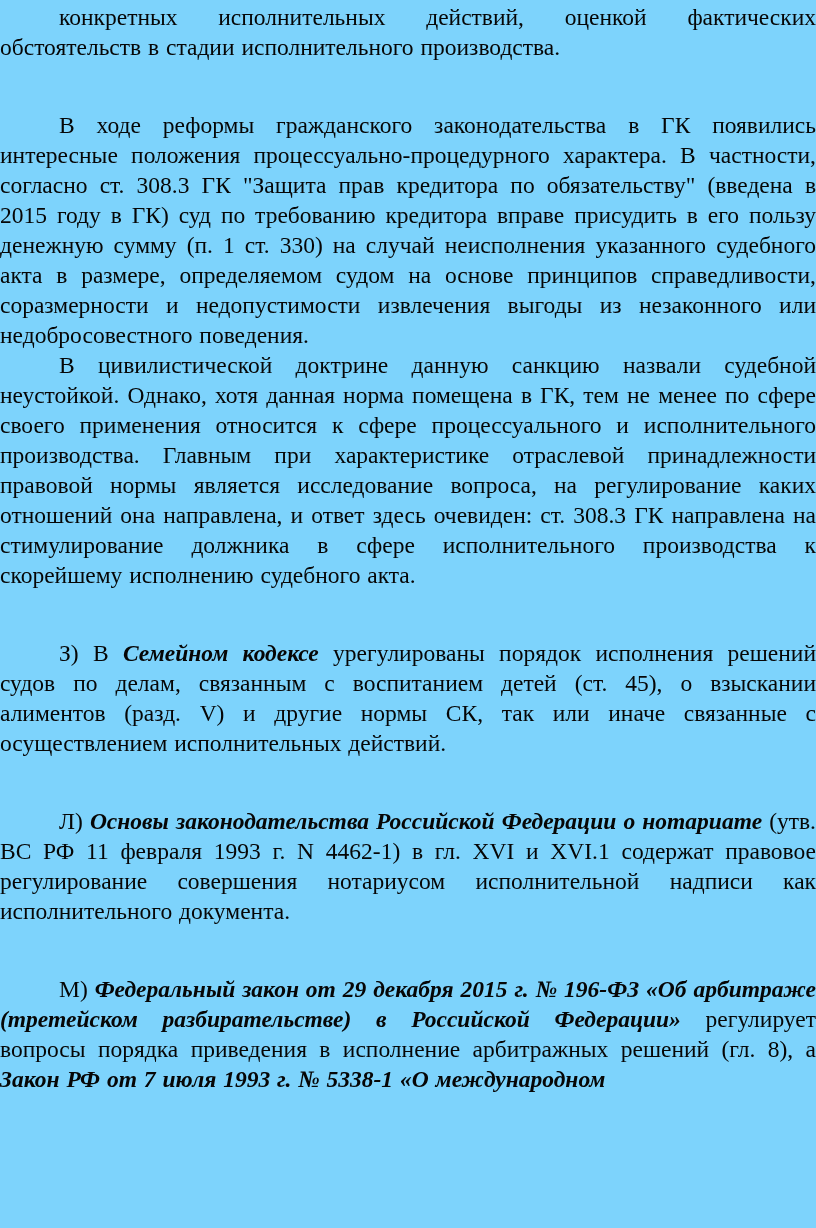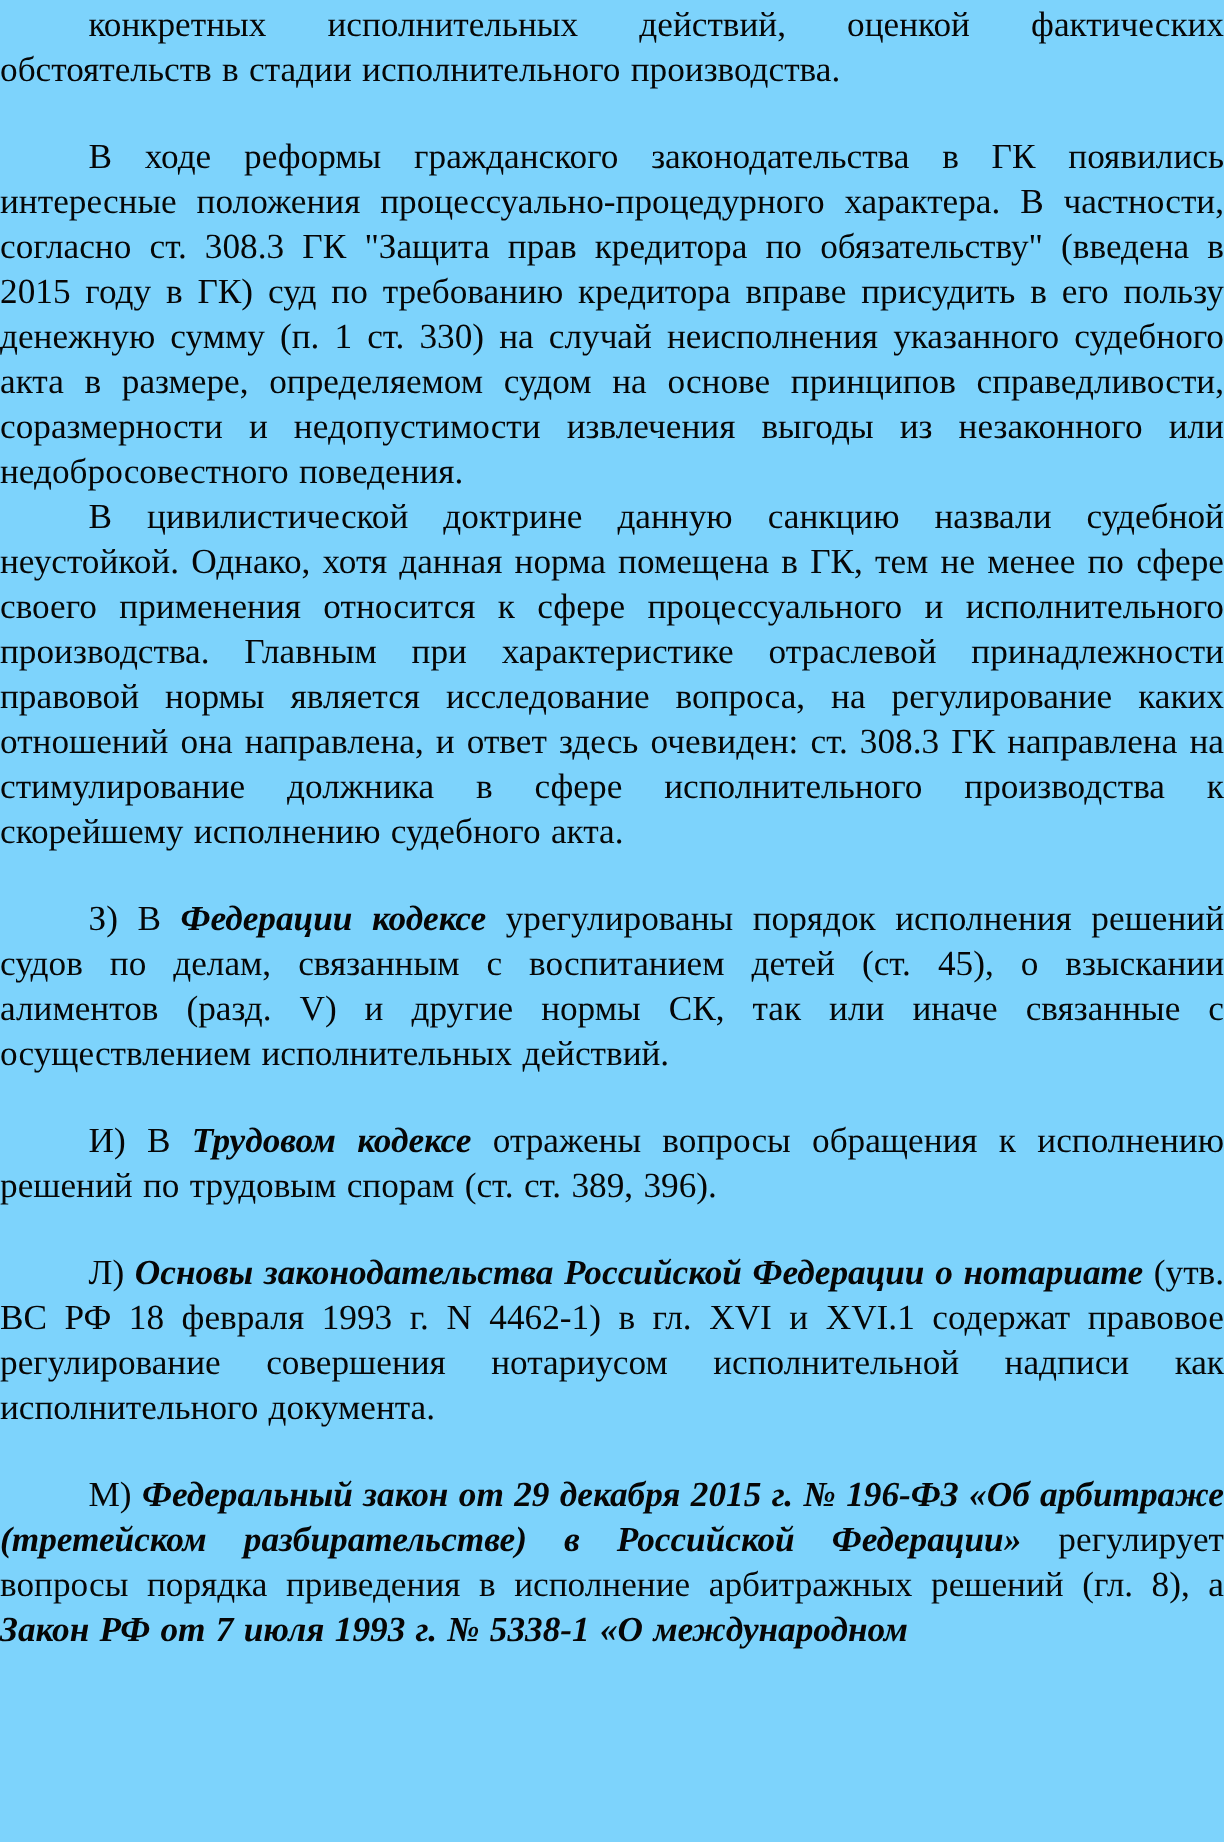--- a/index.html
+++ b/index.html
@@ -24,40 +24,39 @@
     box-sizing: border-box;
     overflow: hidden;
   }
   p.para {
     margin: 0;
     text-align: justify;
     text-indent: 59px;
     word-spacing: 1px;
   }
   p.para.gap {
-    margin-top: 28px;
+    margin-top: 48px;
   }
   .bi {
     font-weight: bold;
     font-style: italic;
   }
 </style>
 </head>
 <body>
 
 <div class="page">
 
   <p class="para"><span>конкретных исполнительных действий, оценкой фактических обстоятельств в стадии исполнительного производства.</span></p>
 
   <p class="para gap"><span>В ходе реформы гражданского законодательства в ГК появились интересные положения процессуально-процедурного характера. В частности, согласно ст. 308.3 ГК "Защита прав кредитора по обязательству" (введена в 2015 году в ГК) суд по требованию кредитора вправе присудить в его пользу денежную сумму (п. 1 ст. 330) на случай неисполнения указанного судебного акта в размере, определяемом судом на основе принципов справедливости, соразмерности и недопустимости извлечения выгоды из незаконного или недобросовестного поведения.</span></p>
 
   <p class="para"><span>В цивилистической доктрине данную санкцию назвали судебной неустойкой. Однако, хотя данная норма помещена в ГК, тем не менее по сфере своего применения относится к сфере процессуального и исполнительного производства. Главным при характеристике отраслевой принадлежности правовой нормы является исследование вопроса, на регулирование каких отношений она направлена, и ответ здесь очевиден: ст. 308.3 ГК направлена на стимулирование должника в сфере исполнительного производства к скорейшему исполнению судебного акта.</span></p>
 
-  <p class="para gap"><span>З) В </span><span class="bi">Федерации кодексе</span><span> урегулированы порядок исполнения решений судов по делам, связанным с воспитанием детей (ст. 45), о взыскании алиментов (разд. V) и другие нормы СК, так или иначе связанные с осуществлением исполнительных действий.</span></p>
-
-  <p class="para gap"><span>И) В </span><span class="bi">Трудовом кодексе</span><span> отражены вопросы обращения к исполнению решений по трудовым спорам (ст. ст. 389, 396).</span></p>
+  <p class="para gap"><span>З) В </span><span class="bi">Семейном кодексе</span><span> урегулированы порядок исполнения решений судов по делам, связанным с воспитанием детей (ст. 45), о взыскании алиментов (разд. V) и другие нормы СК, так или иначе связанные с осуществлением исполнительных действий.</span></p>
 
 
-  <p class="para gap"><span>Л) </span><span class="bi">Основы законодательства Российской Федерации о нотариате</span><span> (утв. ВС РФ 18 февраля 1993 г. N 4462-1) в гл. XVI и XVI.1 содержат правовое регулирование совершения нотариусом исполнительной надписи как исполнительного документа.</span></p>
+
+  <p class="para gap"><span>Л) </span><span class="bi">Основы законодательства Российской Федерации о нотариате</span><span> (утв. ВС РФ 11 февраля 1993 г. N 4462-1) в гл. XVI и XVI.1 содержат правовое регулирование совершения нотариусом исполнительной надписи как исполнительного документа.</span></p>
 
   <p class="para gap"><span>М) </span><span class="bi">Федеральный закон от 29 декабря 2015 г. № 196-ФЗ «Об арбитраже (третейском разбирательстве) в Российской Федерации»</span><span> регулирует вопросы порядка приведения в исполнение арбитражных решений (гл. 8), а </span><span class="bi">Закон РФ от 7 июля 1993 г. № 5338-1 «О международном</span></p>
 
 </div>
 
 </body></html>

